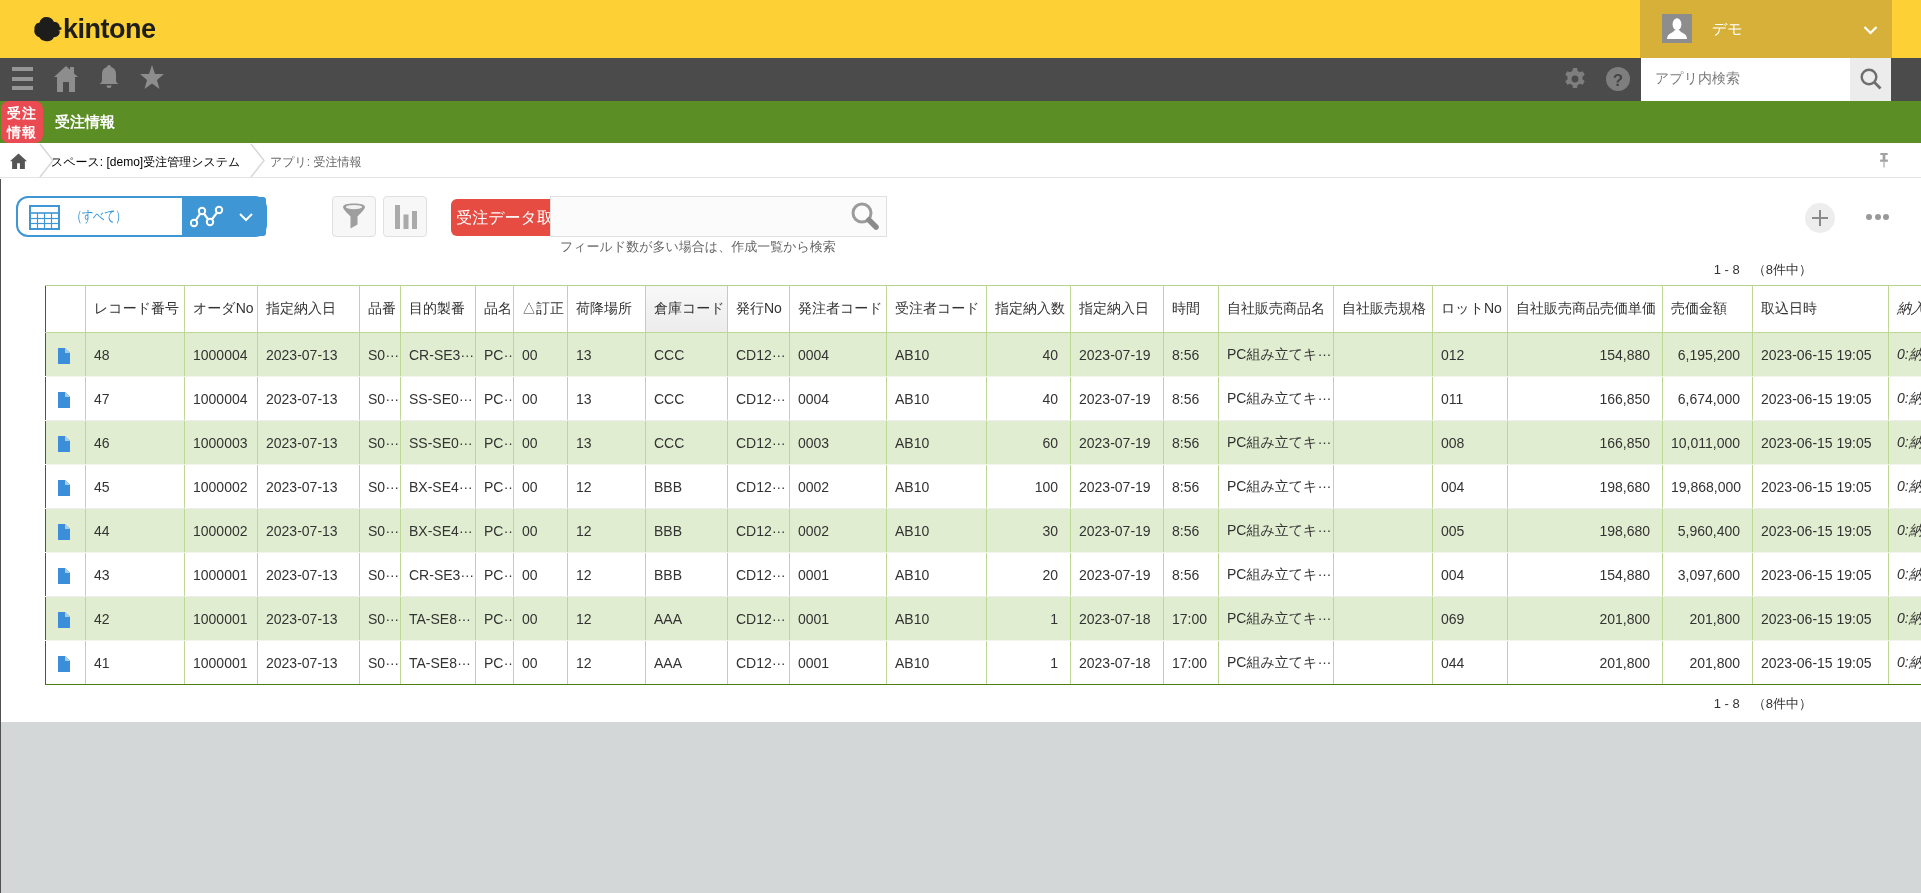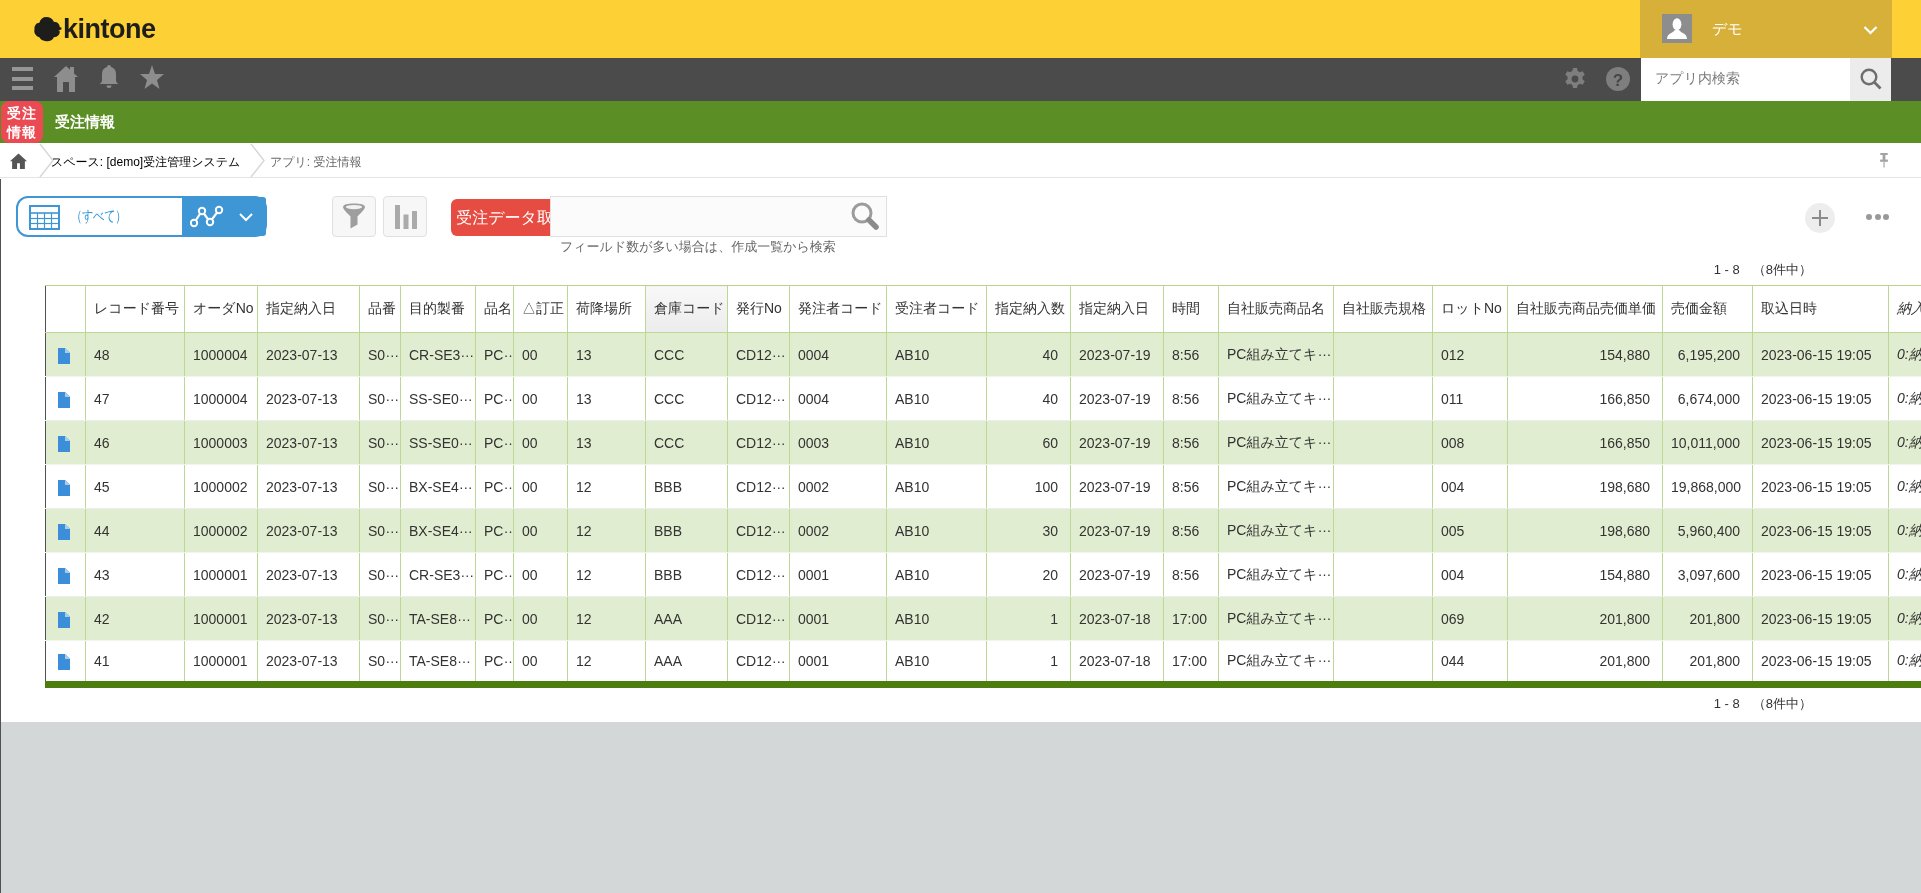--- a/index.html
+++ b/index.html
@@ -43,21 +43,21 @@
 .dots i { display:inline-block; width:6px; height:6px; border-radius:50%; background:#999; margin-right:2.6px; }
 .pager { position:absolute; font-size:13px; color:#333; }
 table.grid { position:absolute; left:0; top:107px; border-collapse:collapse; table-layout:fixed; width:1921px;margin-left:45px; }
 table.grid th { height:47px; background:#fff; font-weight:normal; font-size:14px; color:#333; text-align:left;
   padding:0 4px 0 8px; border:1px solid #bdd896; border-top:1px solid #b4d48c; white-space:nowrap; overflow:hidden; }
 table.grid td { height:44px; font-size:14px; color:#333; padding:0 8px 0 8px; border-left:1px solid #bdd896; border-right:1px solid #bdd896;
   white-space:nowrap; overflow:hidden; }
 table.grid tr.g td { background:#e1edd0; border-bottom:1px solid #f2f5ec; }
 table.grid tr.w td { background:#fff; border-bottom:1px solid #ededed; }
 table.grid th:first-child, table.grid td:first-child { border-left:1px solid #515151; }
-table.grid tr:last-child td { border-bottom:7px solid #4d7c0f; }
+table.grid tr:last-child td { border-bottom:1px solid #4d7c0f; }
 table.grid th:last-child, table.grid td:last-child { border-right:none;font-style:italic; }
 table.grid td.r, table.grid th.r { text-align:right; padding-right:12px; }
 table.grid td.ic { padding:0; } table.grid td.ic svg { display:block; margin:2px 0 0 12px; }
 .footer { width:1921px; height:171px; background:#d3d7d8; }
 .leftline { position:absolute; left:0; top:179px; width:1px; height:714px; background:#515151; z-index:9; }
 .ellip { letter-spacing:-1px; position:relative; top:-3px; }
 </style>
 </head>
 <body>
 <div class="topbar">

